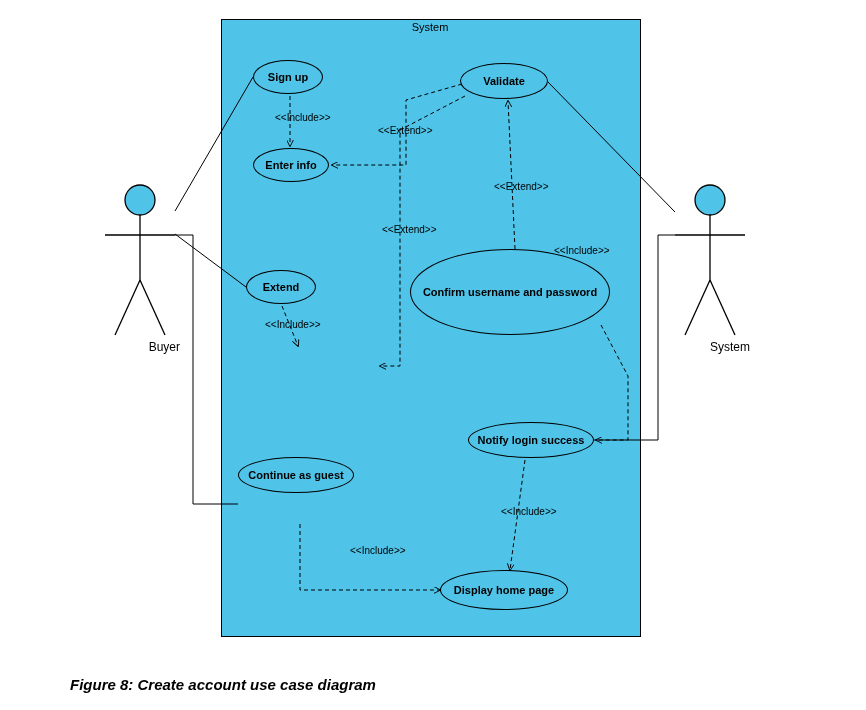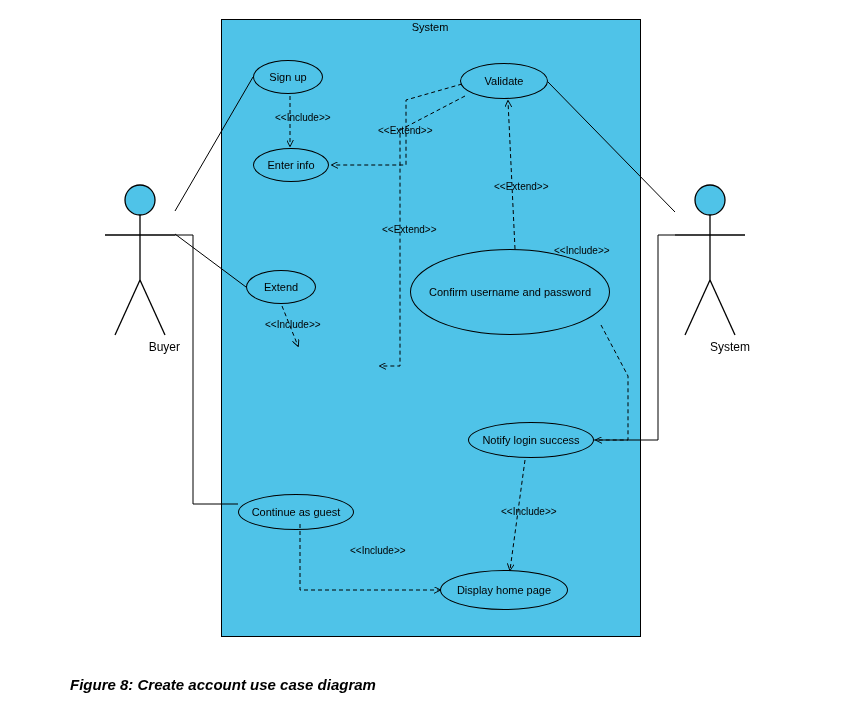--- a/index.html
+++ b/index.html
@@ -45,20 +45,21 @@
   position: absolute;
   border: 1px solid #000;
   border-radius: 50%;
   background: #4fc3e8;
   text-align: center;
   display: flex;
   align-items: center;
   justify-content: center;
   font-size: 11px;
   box-sizing: border-box;
+  font-weight: bold;
 }
 .rel-label {
   position: absolute;
   font-size: 10px;
   color: #000;
   white-space: nowrap;
 }
 .actor-label {
   position: absolute;
   font-size: 12px;
@@ -100,21 +101,21 @@
     <line x1="35" y1="35" x2="35" y2="100"></line>
     <line x1="0" y1="55" x2="70" y2="55"></line>
     <line x1="35" y1="100" x2="10" y2="155"></line>
     <line x1="35" y1="100" x2="60" y2="155"></line>
   </svg>
   <div class="actor-label" style="left:670px;top:340px;width:80px">System</div>
 
   <div class="usecase" style="left:253px;top:60px;width:70px;height:34px">Sign up</div>
   <div class="usecase" style="left:253px;top:148px;width:76px;height:34px">Enter info</div>
   <div class="usecase" style="left:246px;top:270px;width:70px;height:34px">Extend</div>
-  <div class="usecase" style="left:238px;top:494px;width:116px;height:36px">Continue as guest</div>
+  <div class="usecase" style="left:238px;top:457px;width:116px;height:36px">Continue as guest</div>
   <div class="usecase" style="left:460px;top:63px;width:88px;height:36px">Validate</div>
   <div class="usecase" style="left:410px;top:249px;width:200px;height:86px">Confirm username and password</div>
   <div class="usecase" style="left:468px;top:422px;width:126px;height:36px">Notify login success</div>
   <div class="usecase" style="left:440px;top:570px;width:128px;height:40px">Display home page</div>
 
   <div class="rel-label" style="left:275px;top:112px">&lt;&lt;Include&gt;&gt;</div>
   <div class="rel-label" style="left:378px;top:125px">&lt;&lt;Extend&gt;&gt;</div>
   <div class="rel-label" style="left:382px;top:224px">&lt;&lt;Extend&gt;&gt;</div>
   <div class="rel-label" style="left:494px;top:181px">&lt;&lt;Extend&gt;&gt;</div>
   <div class="rel-label" style="left:265px;top:319px">&lt;&lt;Include&gt;&gt;</div>

